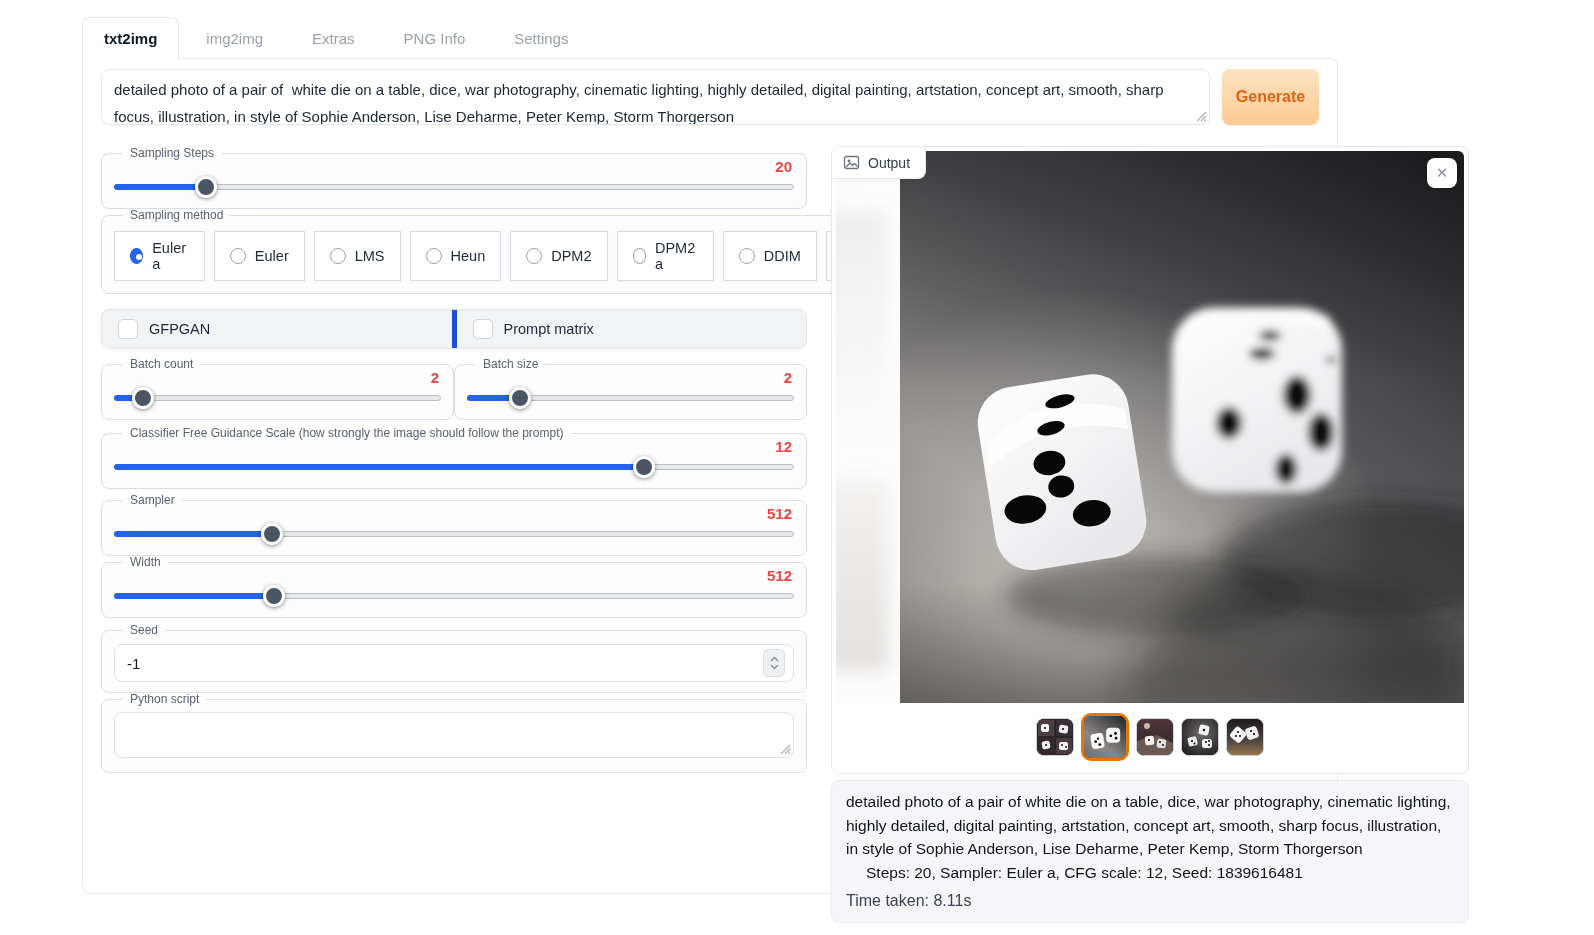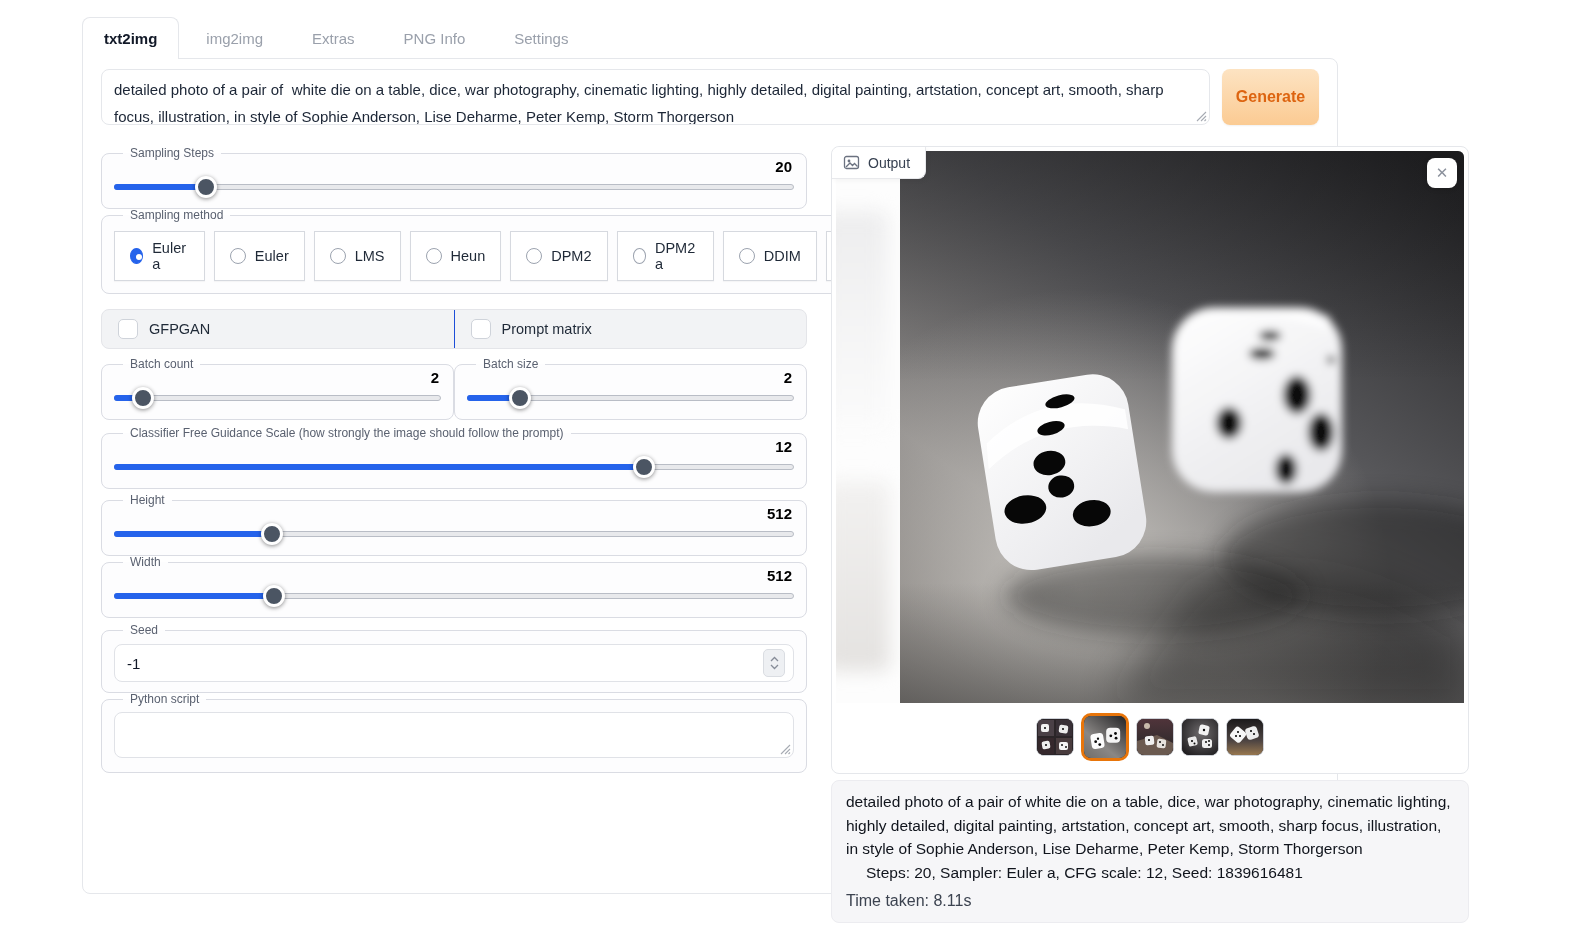--- a/index.html
+++ b/index.html
@@ -35,21 +35,21 @@
   
   .cols { display:flex; gap:24px; margin-top:17px; }
   .col-left { width:706px; flex:none; }
   .col-right { flex:1; }
 
   
   fieldset { border:1px solid #dadce3; border-radius:8px; padding:0 12px 10px 12px; background:#fdfdfe; }
   legend { margin-left:9px; padding:0 7px; font-size:12px; color:#5a6170; }
   .stack { margin-top:-1px; }
 
-  .slider-value { text-align:right; font-size:15px; font-weight:bold; color:#000000; margin:-2px 2px 0 0; }
+  .slider-value { text-align:right; font-size:15px; font-weight:bold; color:#ef4444; margin:-2px 2px 0 0; }
   .slider { position:relative; height:22px; margin-top:1px; cursor:pointer; }
   .slider-track { position:absolute; left:0; right:0; top:8px; height:6px; background:#e8e9ec;
       border:1px solid #b9bdc6; border-radius:4px; }
   .slider-fill { position:absolute; left:0; top:8px; height:6px; width:var(--pct);
       background:#2563eb; border-radius:4px 0 0 4px; z-index:1; }
   .slider-handle { position:absolute; top:0; left:calc(var(--pct) - 11px); width:22px; height:22px;
       border-radius:50%; background:#4b5563; border:3px solid #ffffff; z-index:2;
       box-shadow:0 1px 4px rgba(0,0,0,.45); cursor:grab; }
 
   
@@ -59,21 +59,21 @@
   .radio-dot { width:16px; height:16px; border-radius:50%; background:#fff; border:1px solid #9ca3af; }
   .radio-pill.checked .radio-dot { background:#2563eb; border-color:#2563eb; position:relative; }
   .radio-pill.checked .radio-dot::after { content:""; position:absolute; left:5px; top:5px; width:6px; height:6px;
       border-radius:50%; background:#fff; }
   .radio-label { font-size:14.5px; color:#1f2937; }
 
   
   .check-box { display:flex; margin-top:15px; background:#f2f3f5; border:1px solid #e4e5e9;
       border-radius:8px; height:40px; overflow:hidden; }
   .check-cell { flex:1; display:flex; align-items:center; gap:11px; padding:0 16px; cursor:pointer; }
-  .check-cell + .check-cell { border-left:1px solid #1d4ed8; }
+  .check-cell + .check-cell { border-left:5px solid #1d4ed8; }
   .checkbox { width:20px; height:20px; background:#fff; border:1px solid #cfd3da; border-radius:5px; }
   .check-label { font-size:14.5px; color:#1f2937; }
 
   .batch-row { display:flex; gap:0; margin-top:8px;align-items:center; }
   .batch-row fieldset { flex:1; }
   .mt6 { margin-top:6px; } .mt4 { margin-top:4px; } .mt5 { margin-top:5px; }
 
   
   .seed-wrap { position:relative; margin-top:7px; }
   .seed-input { width:100%; height:38px; border:1px solid #e0e2e7; border-radius:8px; background:#fff;
@@ -227,21 +227,21 @@
           <legend>Classifier Free Guidance Scale (how strongly the image should follow the prompt)</legend>
           <div class="slider-value">12</div>
           <div class="slider" style="--pct: 77.9%;">
             <div class="slider-track"></div>
             <div class="slider-fill"></div>
             <div class="slider-handle"></div>
           </div>
         </fieldset>
 
         <fieldset class="mt4">
-          <legend>Height</legend>
+          <legend>Sampler</legend>
           <div class="slider-value">512</div>
           <div class="slider" style="--pct: 23.3%;">
             <div class="slider-track"></div>
             <div class="slider-fill"></div>
             <div class="slider-handle"></div>
           </div>
         </fieldset>
 
         <fieldset class="stack">
           <legend>Width</legend>

